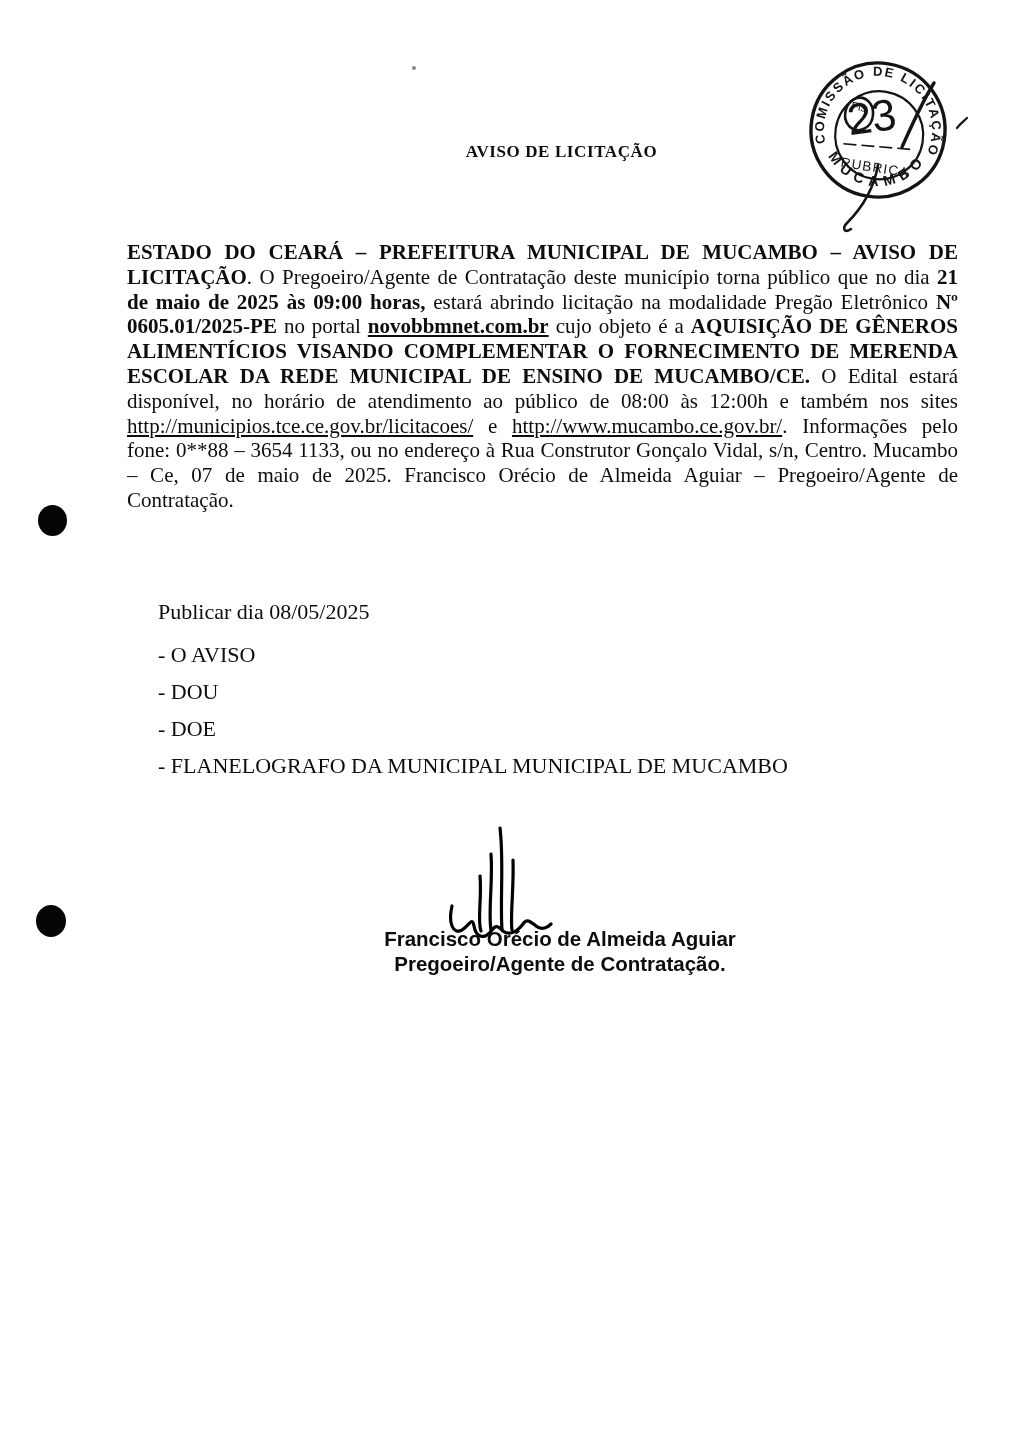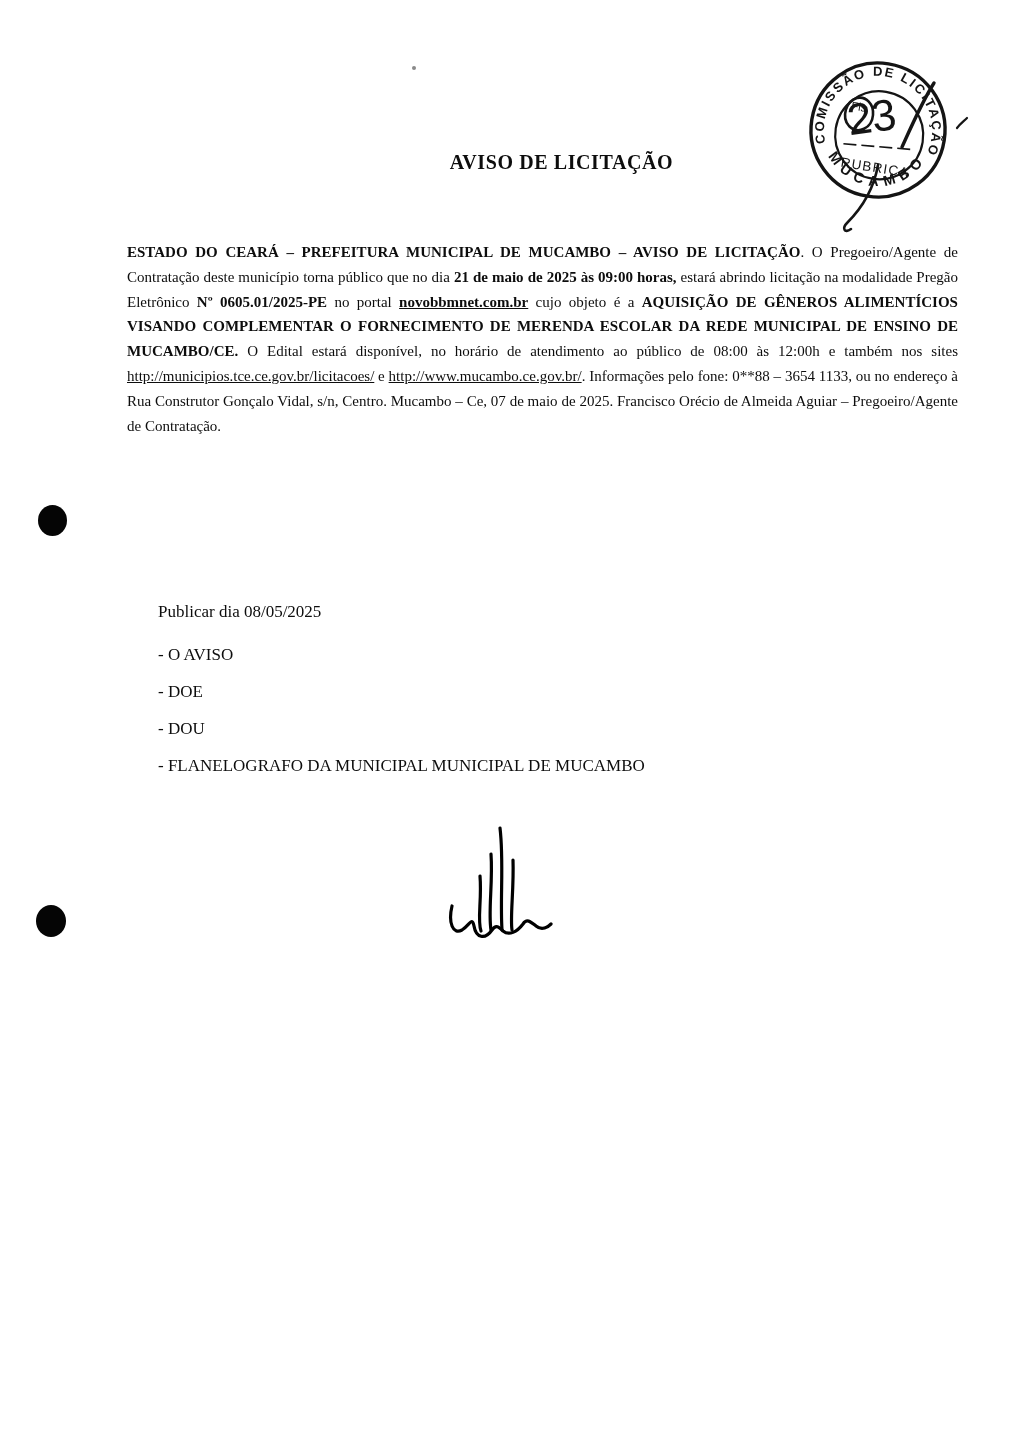--- a/index.html
+++ b/index.html
@@ -6,36 +6,36 @@
   .page{
     position:relative;
     width:1017px;height:1447px;
     background:#ffffff;
     color:#0d0d0d;
     font-family:"Liberation Serif", serif;
     overflow:hidden;
   }
   
   .doc-title{
-    position:absolute;left:127px;top:151px;width:831px;
-    text-align:center;font-weight:bold;font-size:20px;letter-spacing:.6px;
+    position:absolute;left:127px;top:142px;width:831px;
+    text-align:center;font-weight:bold;font-size:17px;letter-spacing:.6px;
     transform:translateX(19px);
   }
   
   .notice-par{
     position:absolute;left:127px;top:240px;width:831px;
-    font-size:15px;line-height:24.8px;
+    font-size:21px;line-height:24.8px;
     text-align:justify;text-justify:inter-word;margin:0;
   }
   .seg-b{font-weight:bold;}
   .seg-u{text-decoration:underline;}
   .seg-bu{font-weight:bold;text-decoration:underline;}
   
   .pub-block{
-    position:absolute;left:158px;top:600px;font-size:17px;line-height:24px;
+    position:absolute;left:158px;top:600px;font-size:22px;line-height:24px;
   }
   .pub-header{margin-bottom:19px;}
   .pub-item{margin-bottom:13px;}
   
   .sig-ink{position:absolute;left:430px;top:816px;}
   .sig-text{
     position:absolute;left:330px;top:926px;width:460px;text-align:center;
     font-family:"Liberation Sans", sans-serif;font-weight:bold;
     font-size:20.5px;line-height:25px;
   }
@@ -82,29 +82,33 @@
     <path d="M207,103 C210,99 214,96 217,93" fill="none" stroke="#151515" stroke-width="2.2" stroke-linecap="round"></path>
   </svg>
 
   <div class="doc-title">AVISO DE LICITAÇÃO</div>
 
   <p class="notice-par"><span class="seg-b">ESTADO DO CEARÁ – PREFEITURA MUNICIPAL DE MUCAMBO – AVISO DE LICITAÇÃO</span><span>. O Pregoeiro/Agente de Contratação deste município torna público que no dia </span><span class="seg-b">21 de maio de 2025 às 09:00 horas,</span><span> estará abrindo licitação na modalidade Pregão Eletrônico </span><span class="seg-b">Nº 0605.01/2025-PE</span><span> no portal </span><span class="seg-bu">novobbmnet.com.br</span><span> cujo objeto é a </span><span class="seg-b">AQUISIÇÃO DE GÊNEROS ALIMENTÍCIOS VISANDO COMPLEMENTAR O FORNECIMENTO DE MERENDA ESCOLAR DA REDE MUNICIPAL DE ENSINO DE MUCAMBO/CE.</span><span> O Edital estará disponível, no horário de atendimento ao público de 08:00 às 12:00h e também nos sites </span><span class="seg-u">http://municipios.tce.ce.gov.br/licitacoes/</span><span> e </span><span class="seg-u">http://www.mucambo.ce.gov.br/</span><span>. Informações pelo fone: 0**88 – 3654 1133, ou no endereço à Rua Construtor Gonçalo Vidal, s/n, Centro. Mucambo – Ce, 07 de maio de 2025. Francisco Orécio de Almeida Aguiar – Pregoeiro/Agente de Contratação.</span></p>
 
   <div class="pub-block">
     <div class="pub-header">Publicar dia 08/05/2025</div>
     <div class="pub-item">- O AVISO</div>
+    <div class="pub-item">- DOU</div>
     <div class="pub-item">- DOE</div>
-    <div class="pub-item">- DOU</div>
     <div class="pub-item">- FLANELOGRAFO DA MUNICIPAL MUNICIPAL DE MUCAMBO</div>
   </div>
 
   <svg class="sig-ink" width="170" height="130" viewBox="0 0 170 130">
     <g fill="none" stroke="#000000" stroke-width="3.2" stroke-linecap="round" stroke-linejoin="round">
       <path d="M70,12 C74,45 70,82 72,114"></path>
       <path d="M61,38 C63,66 58,96 61,114"></path>
       <path d="M50,60 C52,84 47,104 51,115"></path>
       <path d="M83,44 C84,73 80,101 82,114"></path>
       <path d="M22,90 C18,107 23,119 32,114 C40,109 42,100 44,110 C46,122 55,124 62,114 C66,108 69,111 73,115 C79,120 87,116 93,108 C97,102 101,106 106,110 C112,115 118,111 121,108"></path>
     </g>
   </svg>
 
+  <div class="sig-text">
+    <div>Francisco Orécio de Almeida Aguiar</div>
+    <div>Pregoeiro/Agente de Contratação.</div>
+  </div>
 
 </div>
 
 </body></html>

